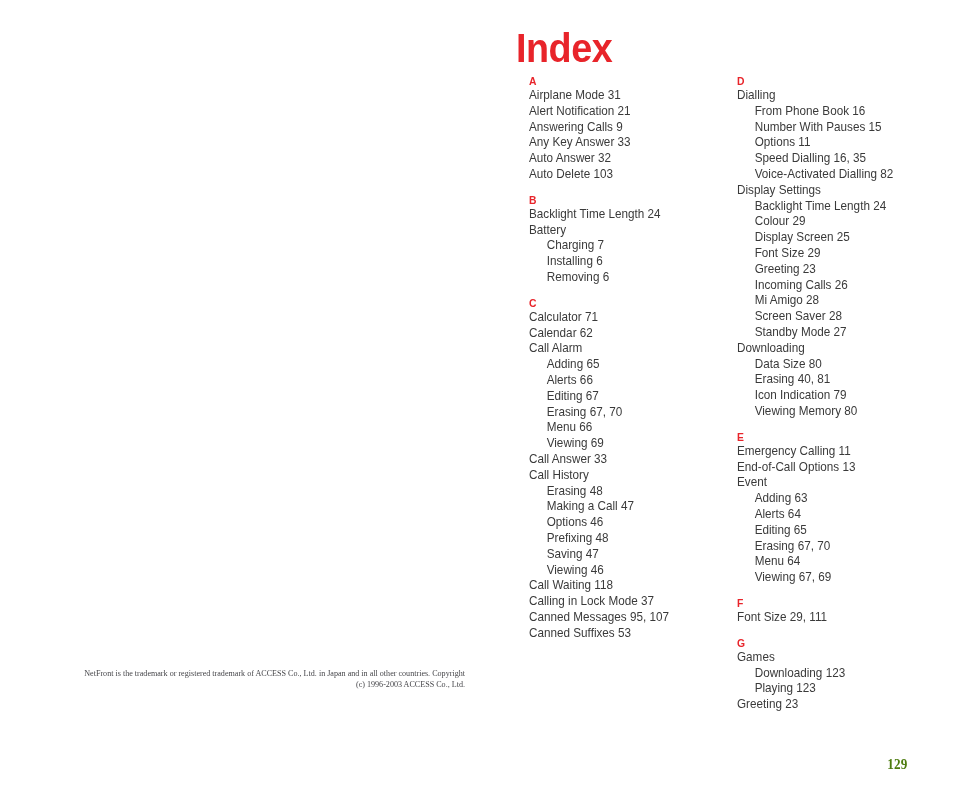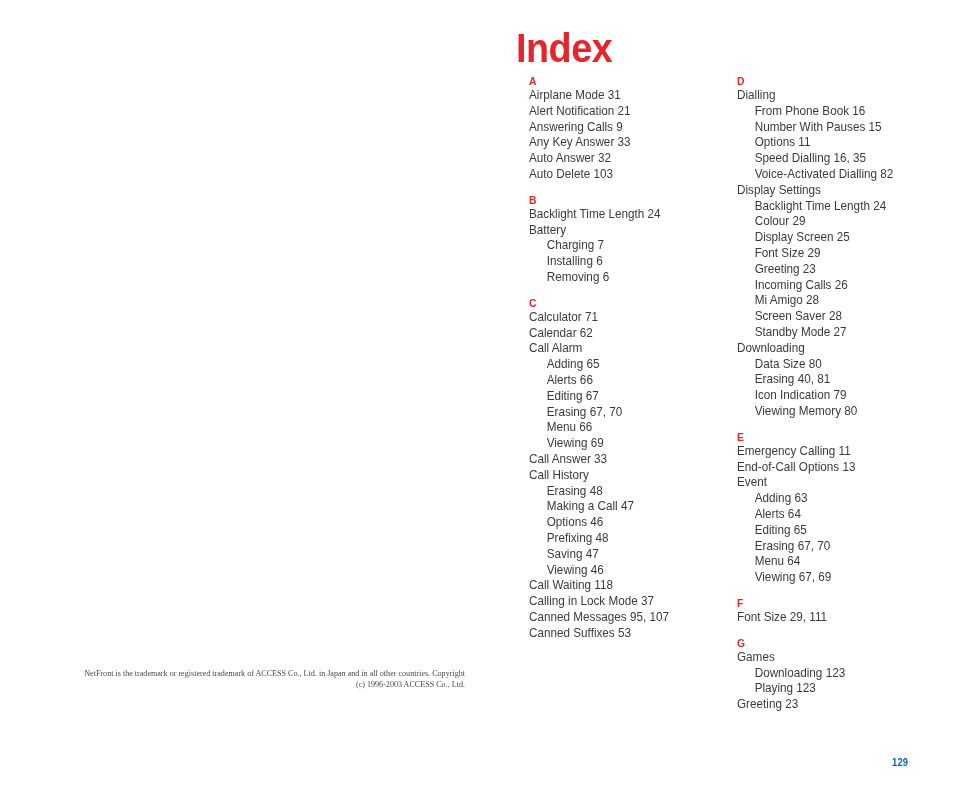--- a/index.html
+++ b/index.html
@@ -84,26 +84,27 @@
     margin: 0 0 14px 12px;
     text-align: right;
   }
   .footnote-para:last-child { margin-bottom: 0; }
 
   
   .page-number {
     position: absolute;
     right: 46px;
     top: 757px;
-    font-size: 10px;
+    font-size: 14px;
     font-weight: bold;
-    color: #0369a1;
+    color: #4d7c0f;
     letter-spacing: 0.2px;
     transform: scaleX(0.94);
     transform-origin: right center;
+    font-family: Liberation Serif, serif;
   }
 </style>
 </head>
 <body>
 
 <div class="page">
 
   <div class="index-title">Index</div>
 
   <div class="column col-1">

